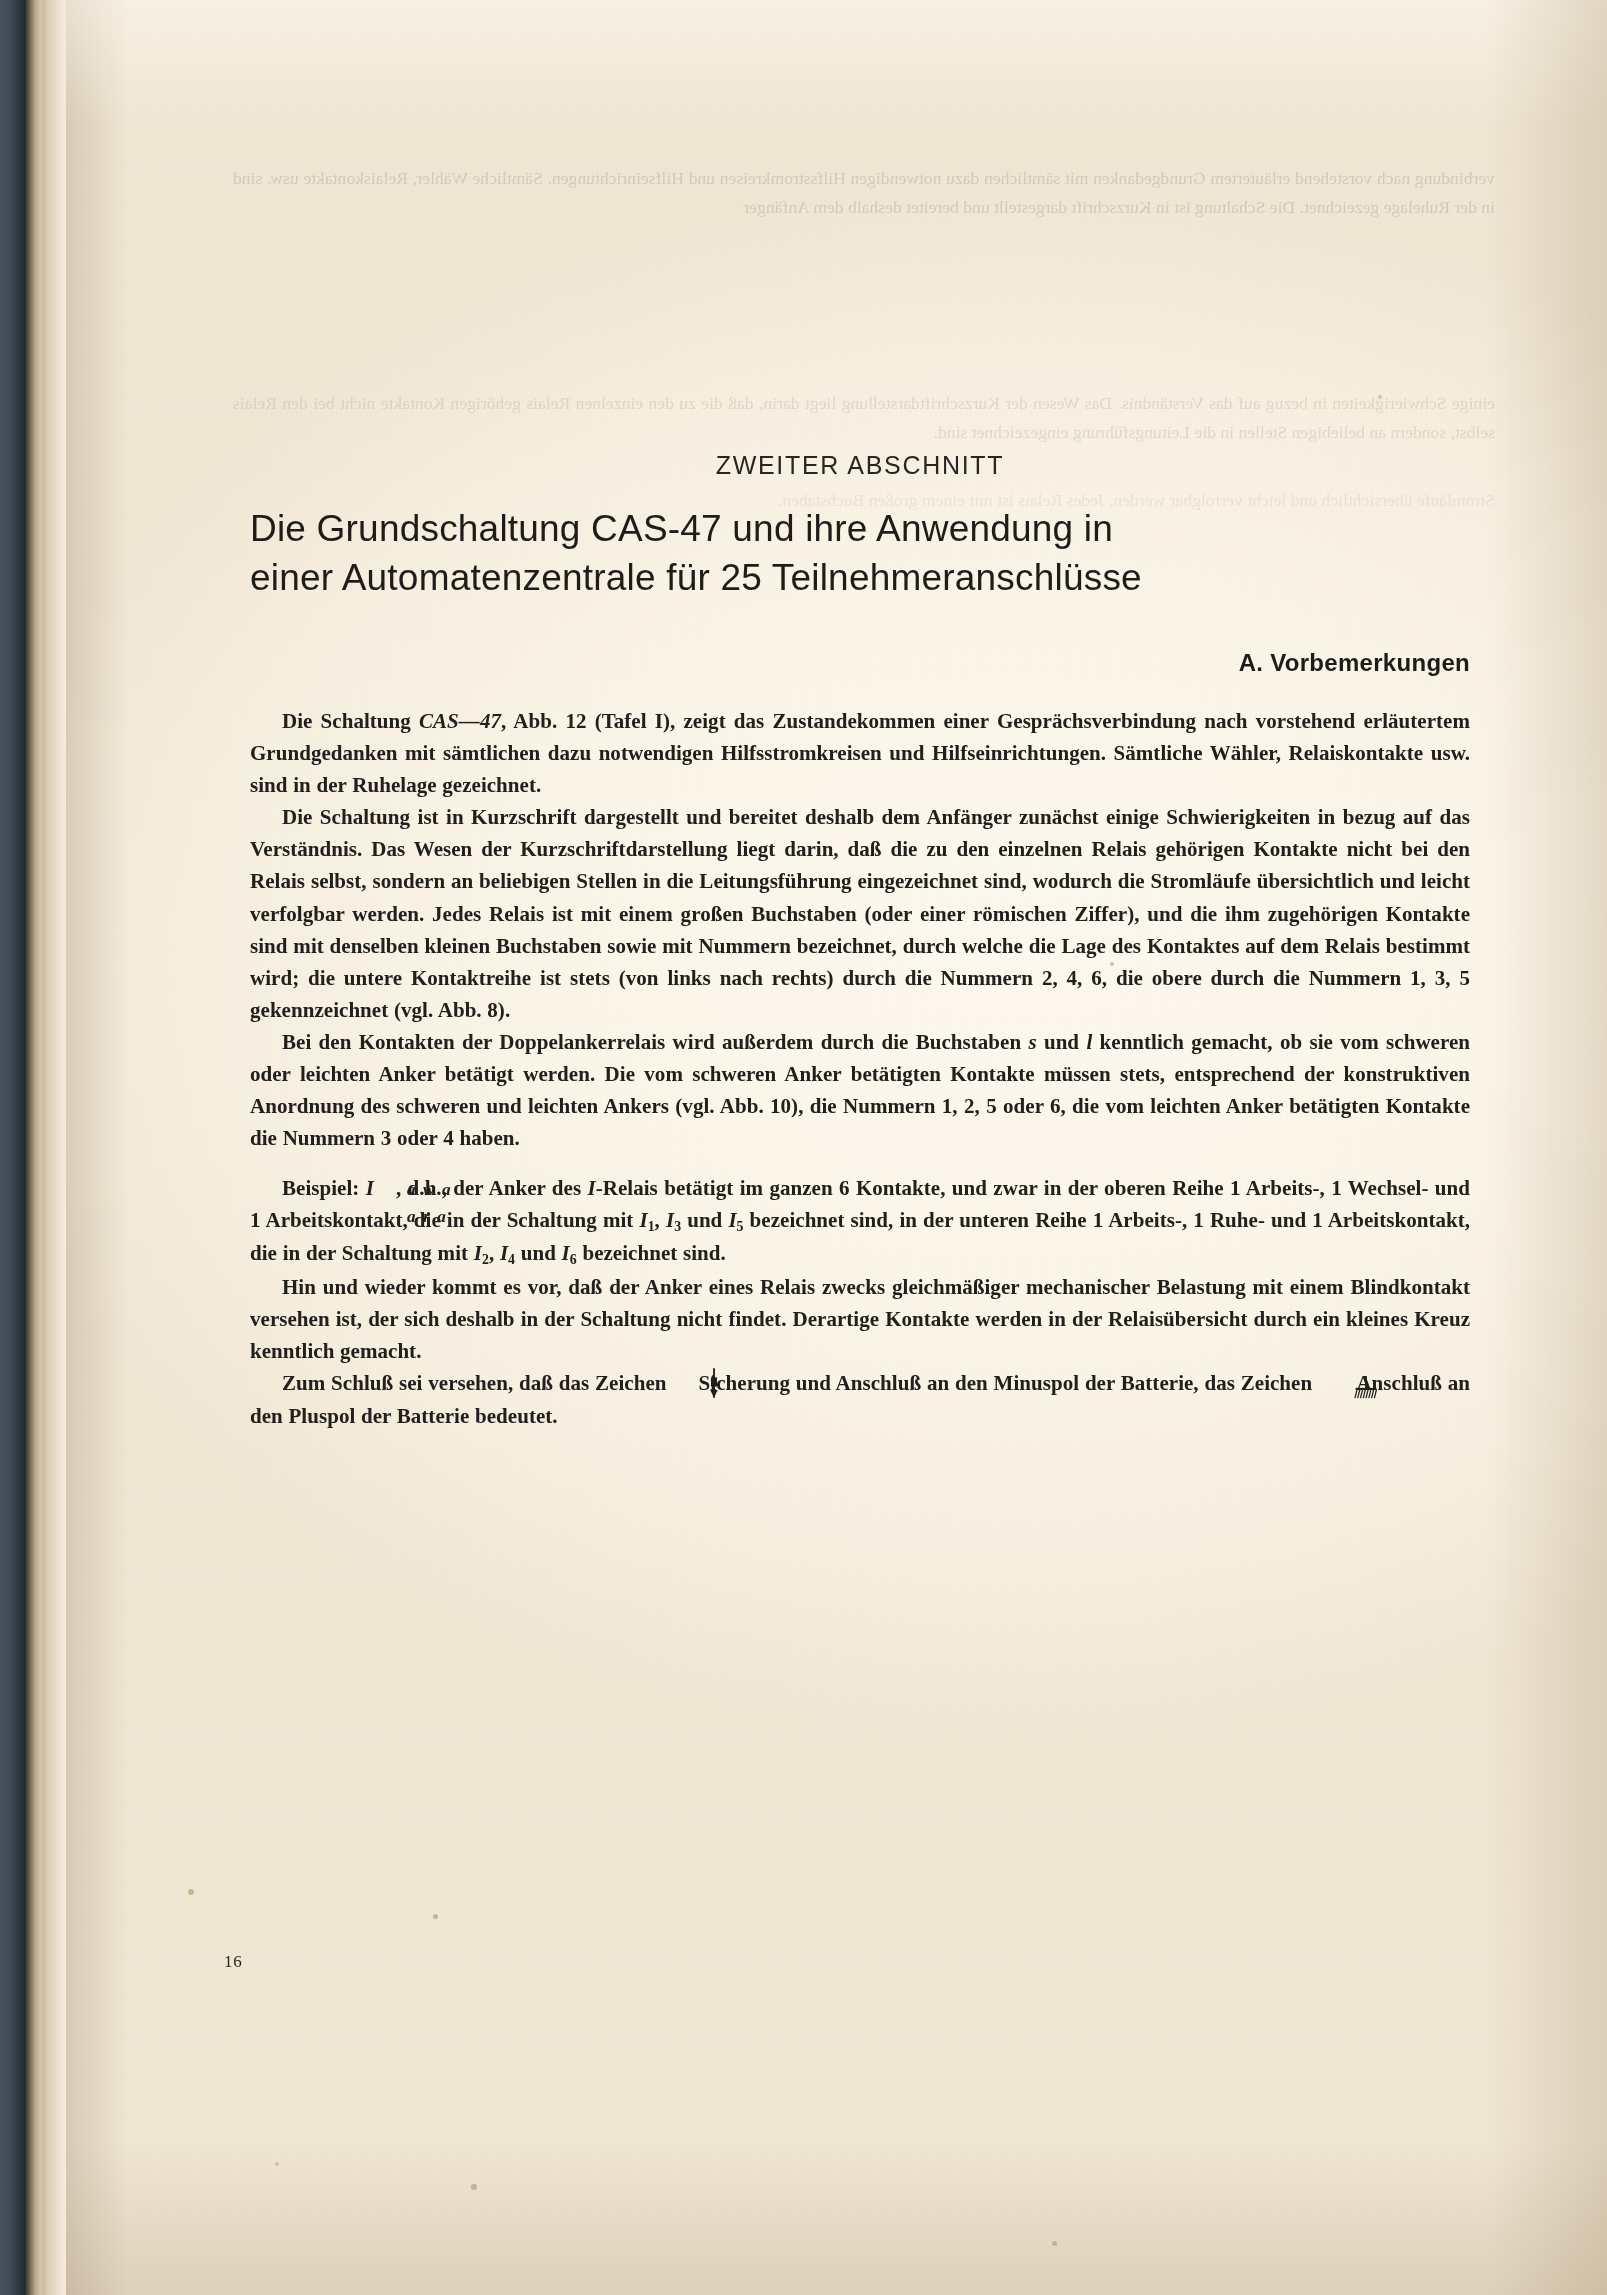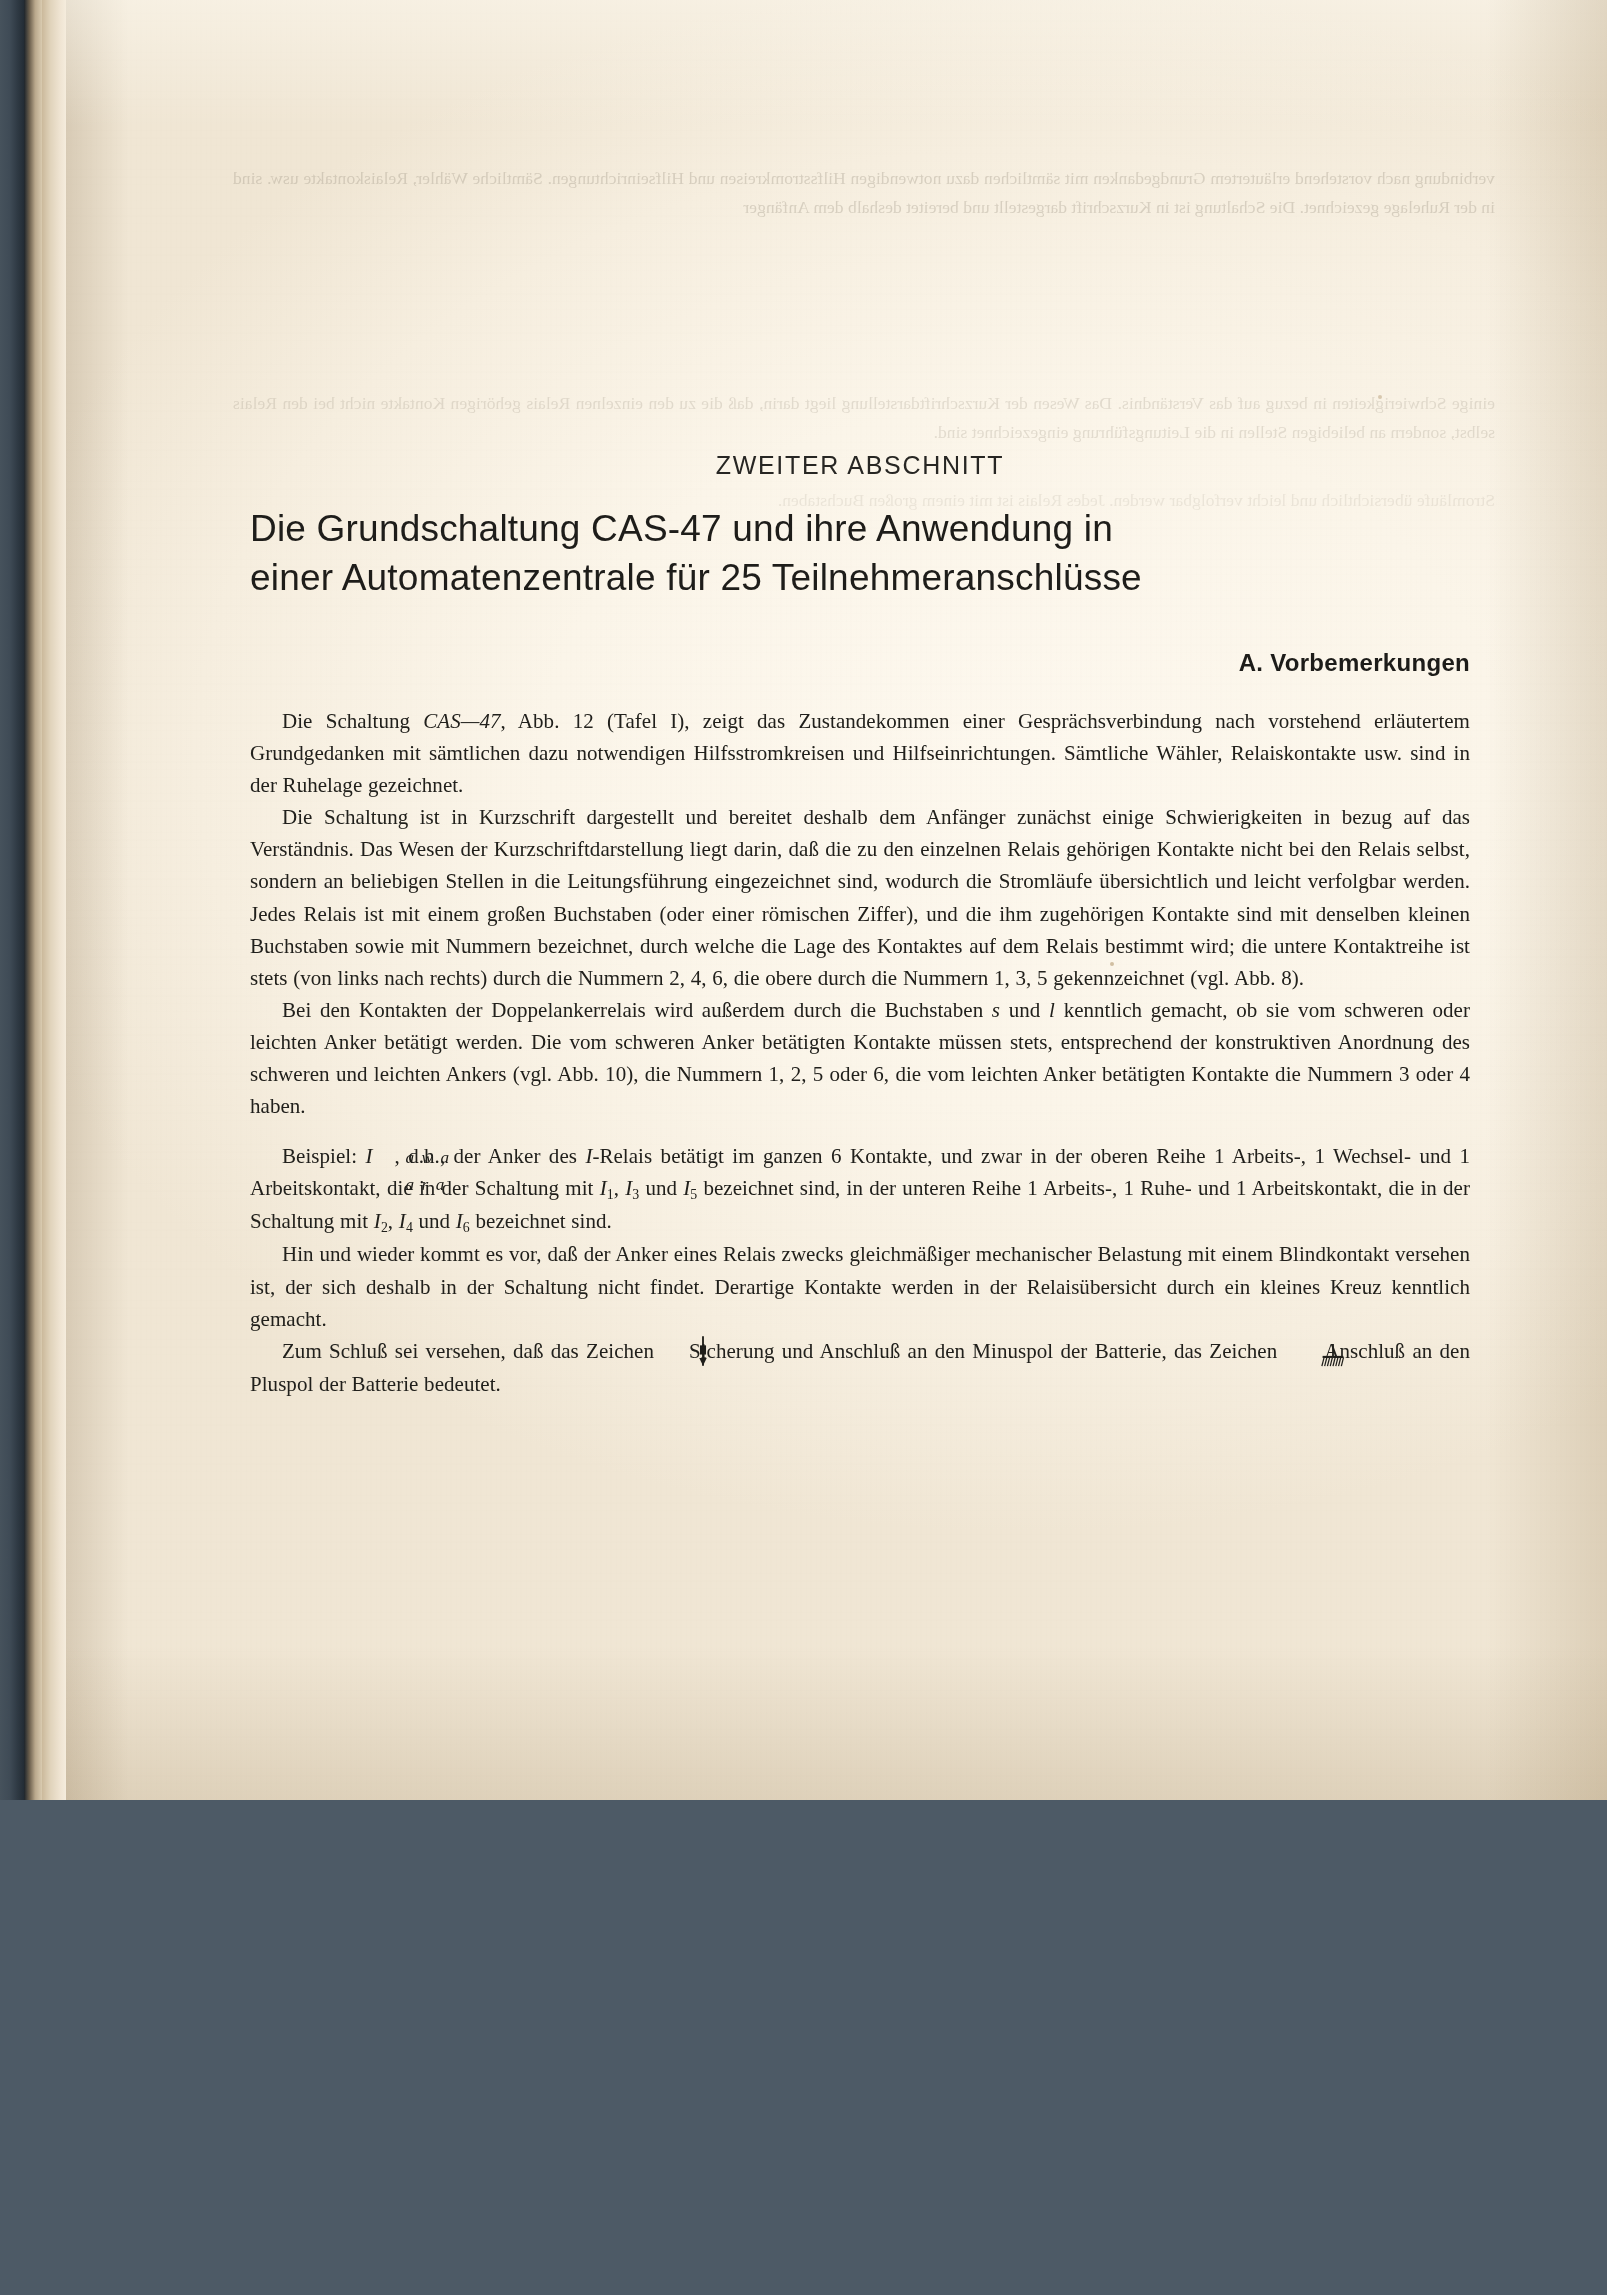--- a/index.html
+++ b/index.html
@@ -5,21 +5,21 @@
 <style>
   html, body {
     margin: 0;
     padding: 0;
     background: #4d5a66;
   }
 
   .scan {
     position: relative;
     width: 1607px;
-    height: 1800px;
+    height: 2295px;
     overflow: hidden;
     background: #f3e9d9;
     font-family: "Liberation Serif", "DejaVu Serif", serif;
   }
 
   
   .cover-strip {
     position: absolute;
     left: 0; top: 0;
     width: 24px; height: 100%;
@@ -167,20 +167,21 @@
   }
 
   p.body {
     margin: 0;
     text-align: justify;
     text-justify: inter-word;
     line-height: 1.525;
     text-indent: 32px;
     letter-spacing: 0.04px;
     word-spacing: 0.4px;
+    font-weight: bold;
   }
 
   i, .it { font-style: italic; }
 
   
   .stack {
     display: inline-block;
     position: relative;
     width: 1.05em;
     vertical-align: baseline;

